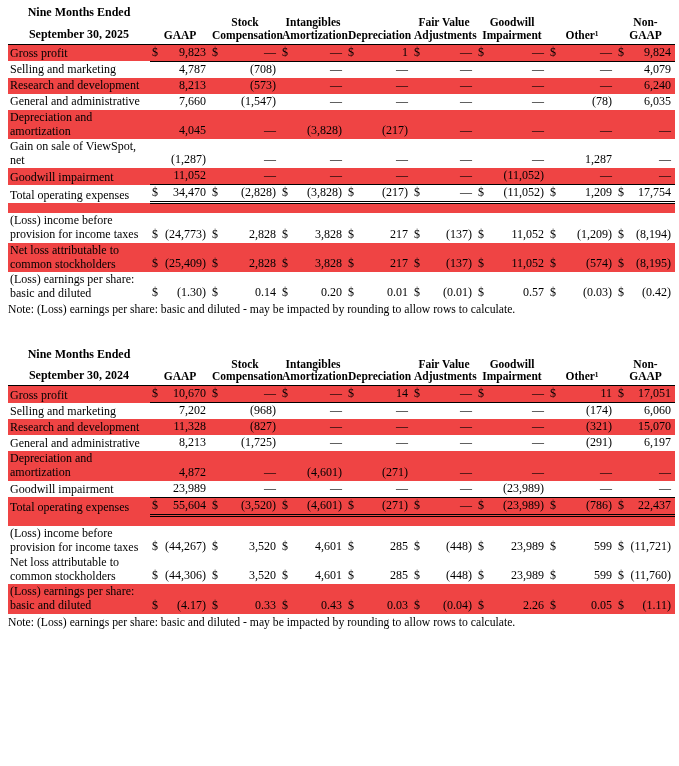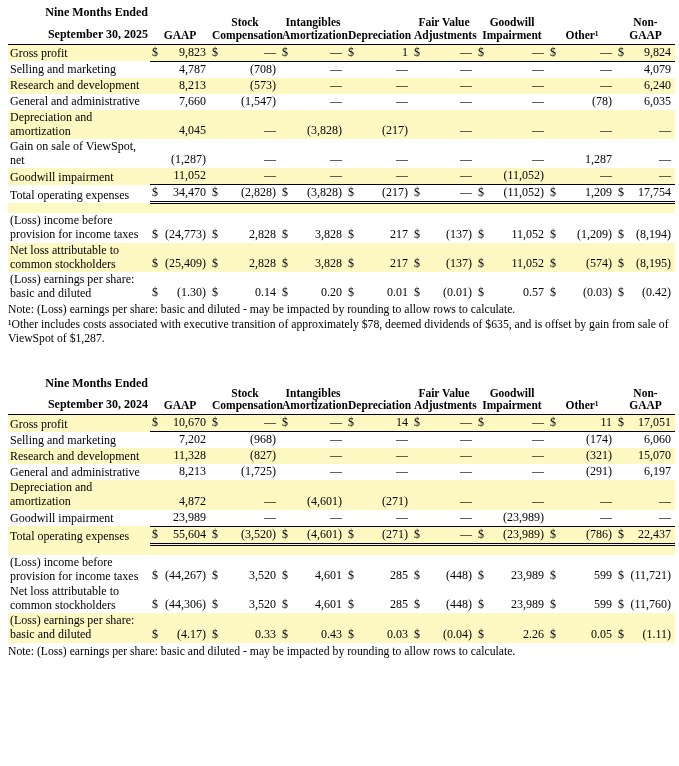--- a/index.html
+++ b/index.html
@@ -17,30 +17,30 @@
     width:667px;
   }
   th, td { padding:0 2px 1px 2px; vertical-align:bottom; }
 
   thead th {
     border-bottom:1px solid #000;
     font-weight:bold; text-align:center;
     font-size:11.5px; line-height:1.12;
     padding-bottom:2px;
   }
-  thead th.lbl-h { text-align:right; font-size:12px; line-height:1.15; }
+  thead th.lbl-h { text-align:center; font-size:12px; line-height:1.15; }
   thead th.lbl-h .t1 { margin-bottom:8px; }
 
   td.lbl { line-height:1.18; padding-right:4px; }
   td.v   { line-height:1.25; padding-right:4px; }
   td.v .cf { display:flex; justify-content:space-between; }
   td.v .cur { text-align:left; flex:0 0 auto; }
   td.v .val { flex:1 1 auto; text-align:right; white-space:nowrap; }
 
-  tr.shade { background:#fef9c3; }
+  tr.shade { background:#ef4444; }
   tr.rule-under td.v { border-bottom:1px solid #000; }
   tr.rule-total td.v { border-top:1px solid #000; border-bottom:3px double #000; }
   tr.spacer td { height:9px; padding:0; }
 
   .notes { margin-top:2px; font-size:11.7px; line-height:1.24; }
   .notes div { margin:0; }
 </style>
 </head>
 <body>
 
@@ -657,21 +657,20 @@
               <div class="cf">
                 <span class="cur">$</span>
                 <span class="val">(0.42)</span>
               </div>
             </td>
           </tr>
         </tbody>
       </table>
       <div class="notes">
         <div>Note: (Loss) earnings per share: basic and diluted - may be impacted by rounding to allow rows to calculate.</div>
-        <div>¹Other includes costs associated with executive transition of approximately $78, deemed dividends of $635, and is offset by gain from sale of ViewSpot of $1,287.</div>
       </div>
     </section>
     <section class="tbl-section">
       <table class="fin">
         <colgroup>
           <col style="width: 142px;">
           <col style="width: 60px;">
           <col style="width: 70px;">
           <col style="width: 66px;">
           <col style="width: 66px;">

